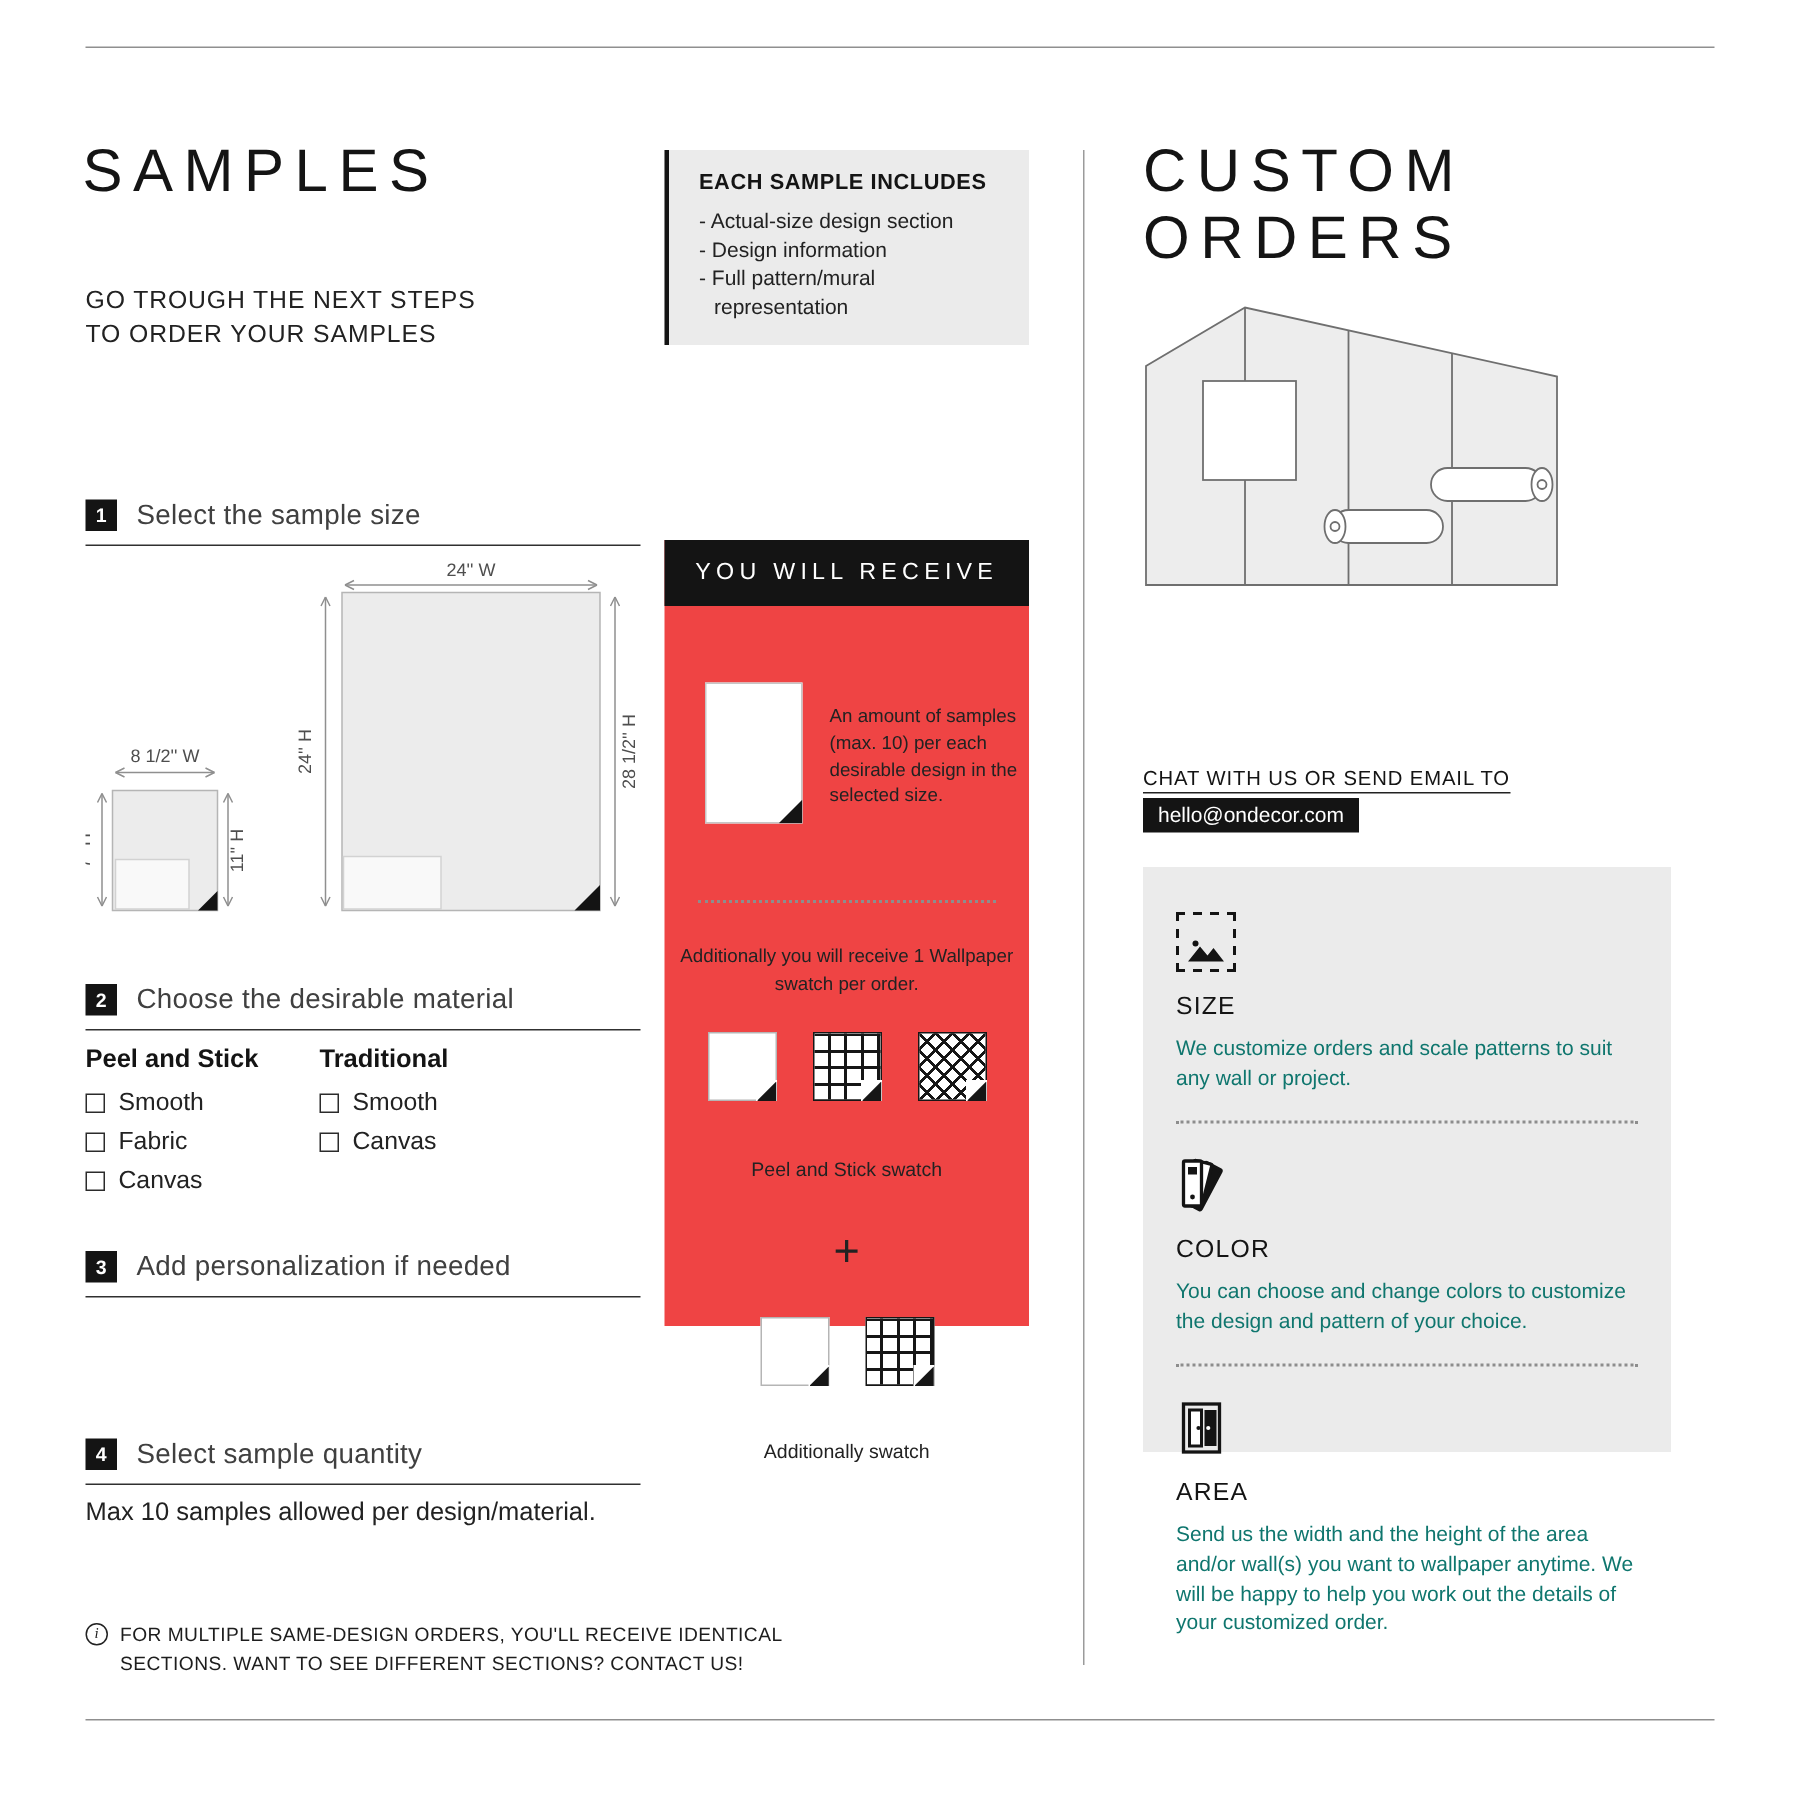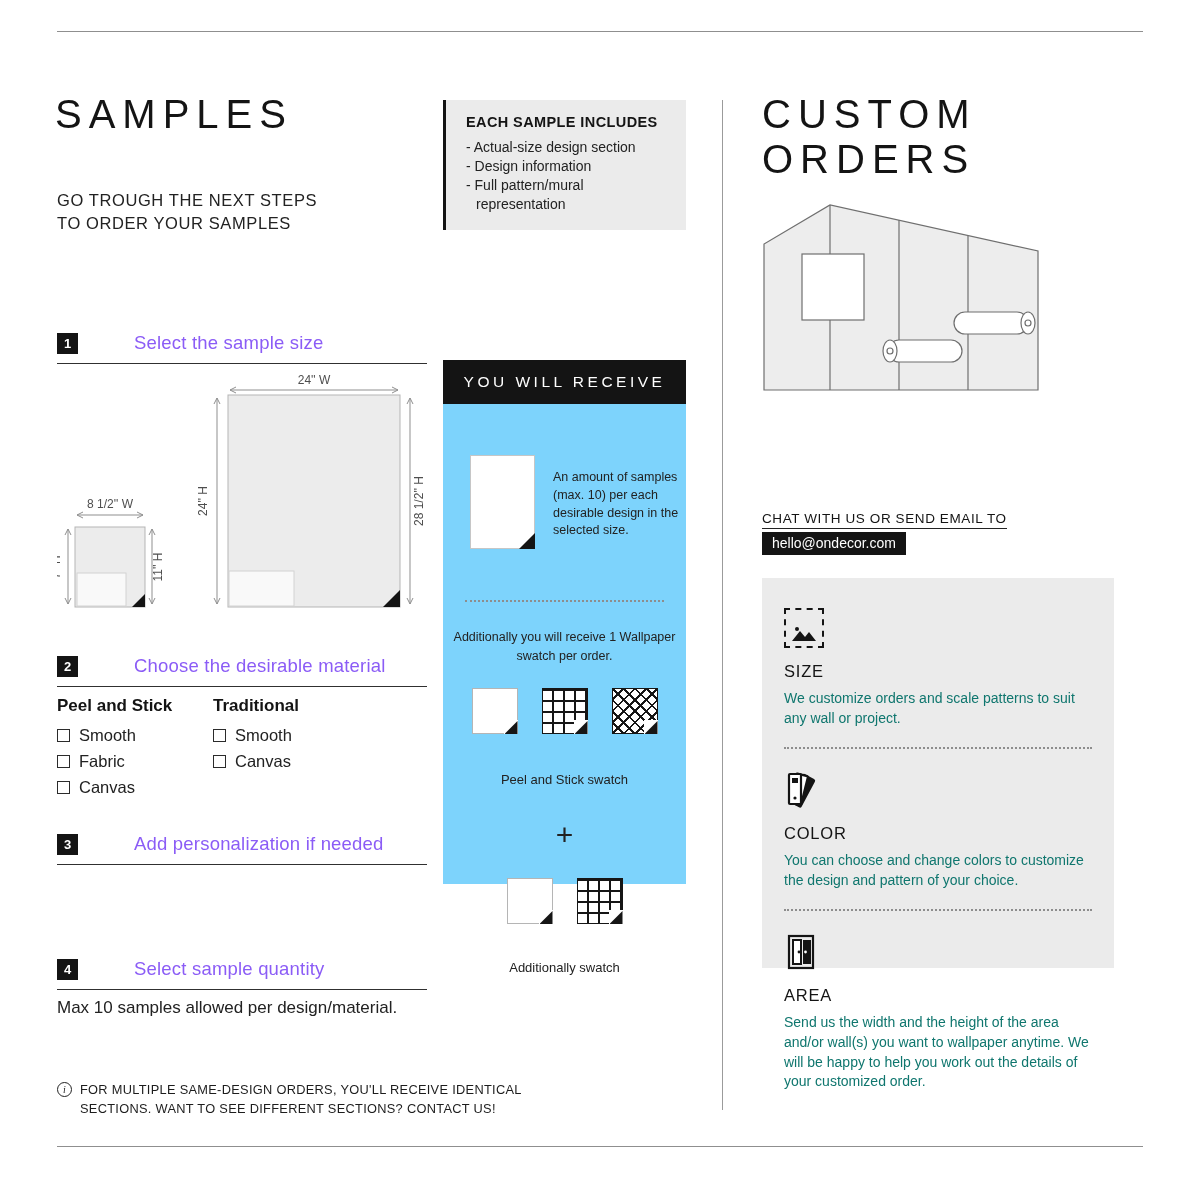--- a/index.html
+++ b/index.html
@@ -20,42 +20,42 @@
   
   .includes-box { position:absolute; left:443px; top:100px; width:243px; background:#ebebeb; border-left:3px solid #141414; padding:14px 12px 16px 20px; }
   .includes-box h3 { font-size:14.5px; font-weight:bold; letter-spacing:0.4px; margin-bottom:8px; color:#141414; }
   .includes-box ul { list-style:none; font-size:14px; line-height:1.36; }
   .includes-box li { padding-left:10px; text-indent:-10px; }
   .includes-box li::before { content:"- "; }
 
   
   .step { position:absolute; left:57px; display:flex; align-items:center; gap:13px; border-bottom:1px solid #303030; padding-bottom:9px; width:370px; }
   .step-num { width:21px; height:21px; background:#141414; color:#fff; font-size:13px; font-weight:bold; display:flex; align-items:center; justify-content:center; flex:0 0 auto; }
-  .step-label { font-size:18.5px; letter-spacing:0.2px; color:#8b5cf6;margin-left:43px; }
+  .step-label { font-size:18.5px; letter-spacing:0.2px; color:#404040; }
   #step-1 { top:332px; } #step-2 { top:655px; } #step-3 { top:833px; } #step-4 { top:958px; }
 
   .size-svg { position:absolute; left:57px; top:372px; }
   .size-svg text { font-family:"Liberation Sans", sans-serif; font-size:12px; fill:#4e4e4e; }
 
   
   .mat-col { position:absolute; top:696px; }
   #mat-peel { left:57px; } #mat-trad { left:213px; }
   .mat-title { font-size:17px; font-weight:bold; margin-bottom:10px; color:#141414; }
   .opt { display:flex; align-items:center; gap:9px; font-size:16.5px; margin-bottom:7px; color:#222; }
   .cbx { width:13px; height:13px; border:1.5px solid #2b2b2b; background:#fff; flex:0 0 auto; }
 
   .body-text { position:absolute; left:57px; font-size:17px; line-height:1.35; color:#222; }
   #step3-text { top:873px; width:345px; }
   #step4-text { top:997px; width:400px; }
 
   .footnote { position:absolute; left:57px; top:1080px; width:480px; display:flex; gap:8px; font-size:12.8px; letter-spacing:0.3px; line-height:1.5; color:#1d1d1d; }
   .info-circle { width:15px; height:15px; border:1px solid #222; border-radius:50%; font-size:10px; display:flex; align-items:center; justify-content:center; flex:0 0 auto; margin-top:2px; font-style:italic; font-family:"Liberation Serif", serif; }
 
   
-  .receive-box { position:absolute; left:443px; top:360px; width:243px; height:524px; background:#7dd3fc; }
+  .receive-box { position:absolute; left:443px; top:360px; width:243px; height:524px; background:#ef4444; }
   .receive-header { height:44px; background:#141414; color:#fff; display:flex; align-items:center; justify-content:center; font-size:15.5px; letter-spacing:3.5px; }
   .sheet { position:absolute; left:27px; top:95px; width:65px; height:94px; background:#fff; border:1px solid #c6c6c6; }
   .sheet::after { content:""; position:absolute; right:-1px; bottom:-1px; width:16px; height:16px; background:#141414; clip-path:polygon(100% 0,100% 100%,0 100%); }
   .sheet-text { position:absolute; left:110px; top:109px; width:126px; font-size:12.5px; line-height:1.42; color:#222; }
   .dot-div { position:absolute; left:22px; right:22px; border-top:2px dotted #8d8d8d; }
   #recv-div { top:240px; }
   .additional { position:absolute; left:10px; right:10px; top:268px; text-align:center; font-size:12.5px; line-height:1.5; color:#222; }
   .swatch-row { position:absolute; left:0; right:0; display:flex; justify-content:center; gap:24px; }
   #swatch-row-1 { top:328px; } #swatch-row-2 { top:518px; }
   .swatch { width:46px; height:46px; background:#fff; border:1px solid #b5b5b5; position:relative; }

